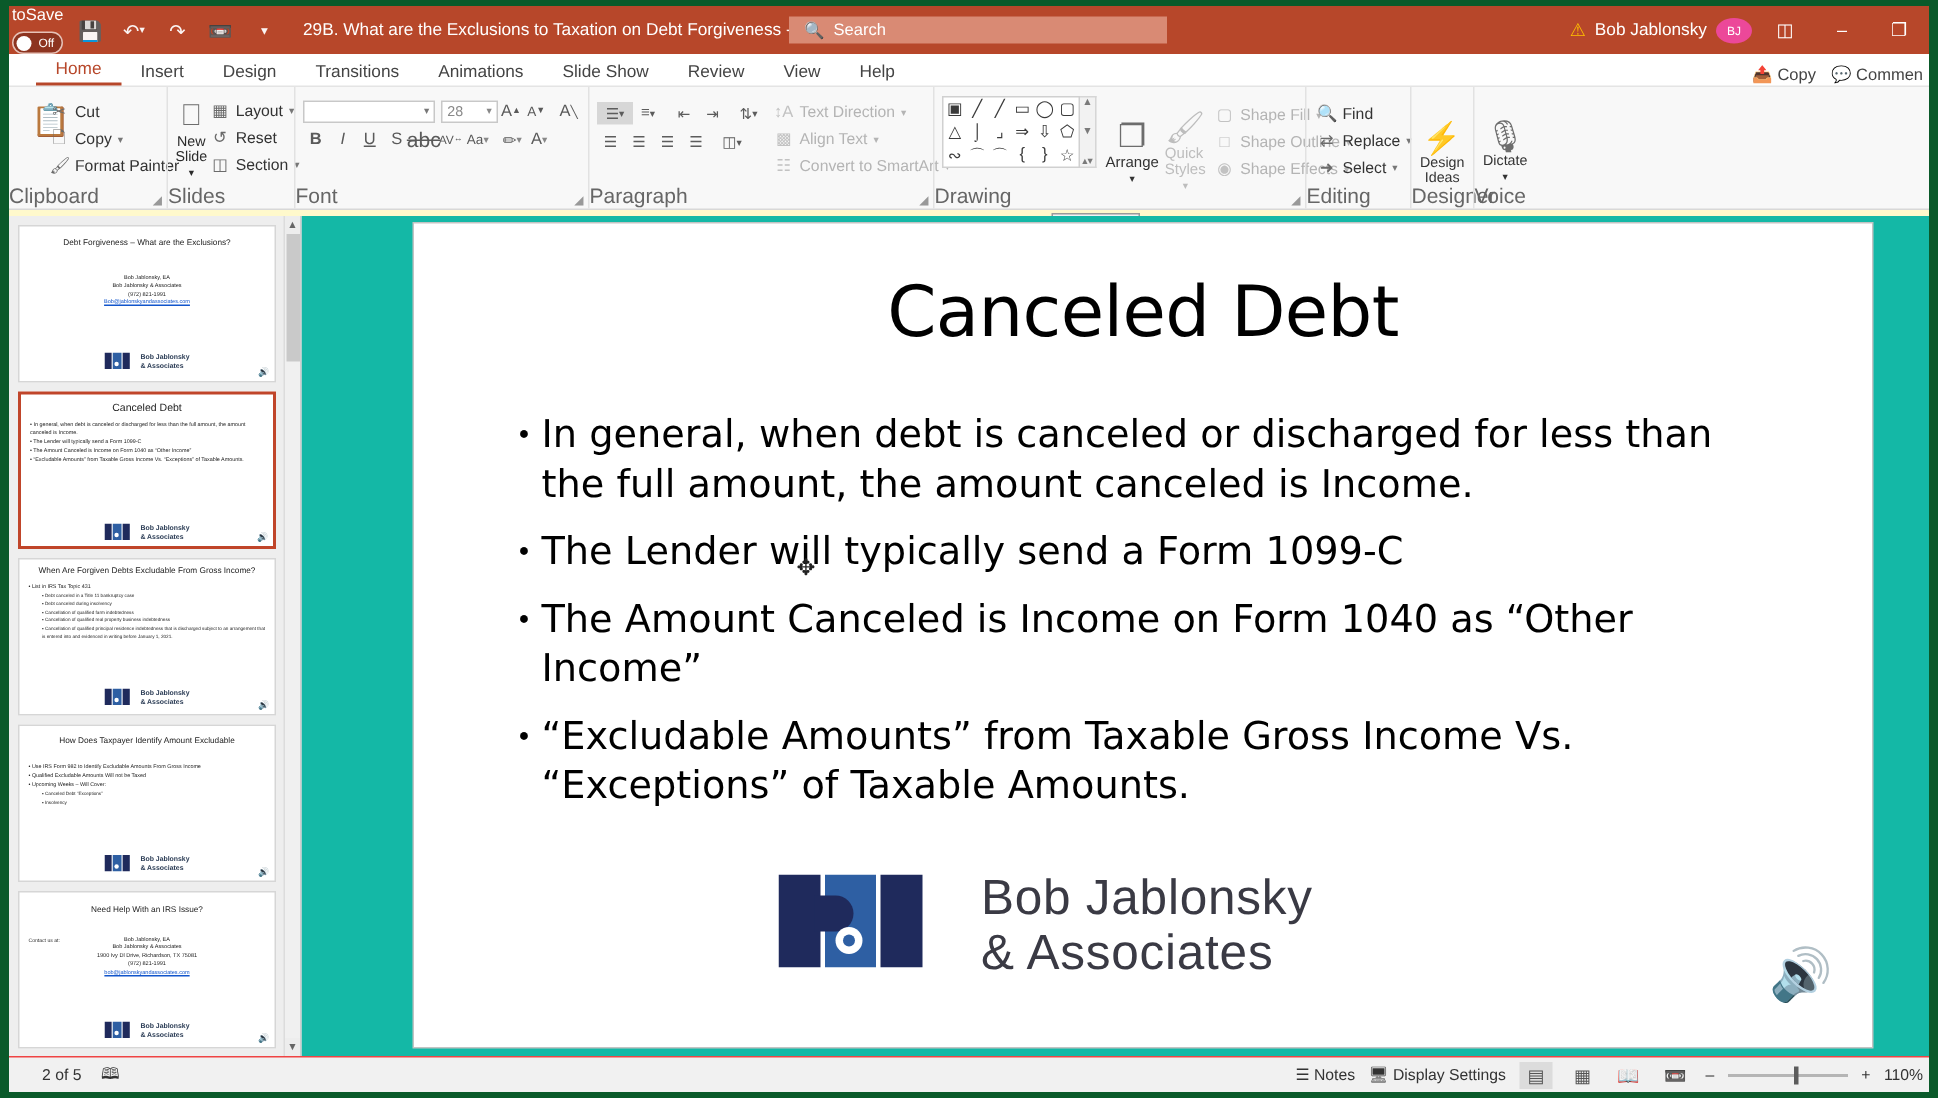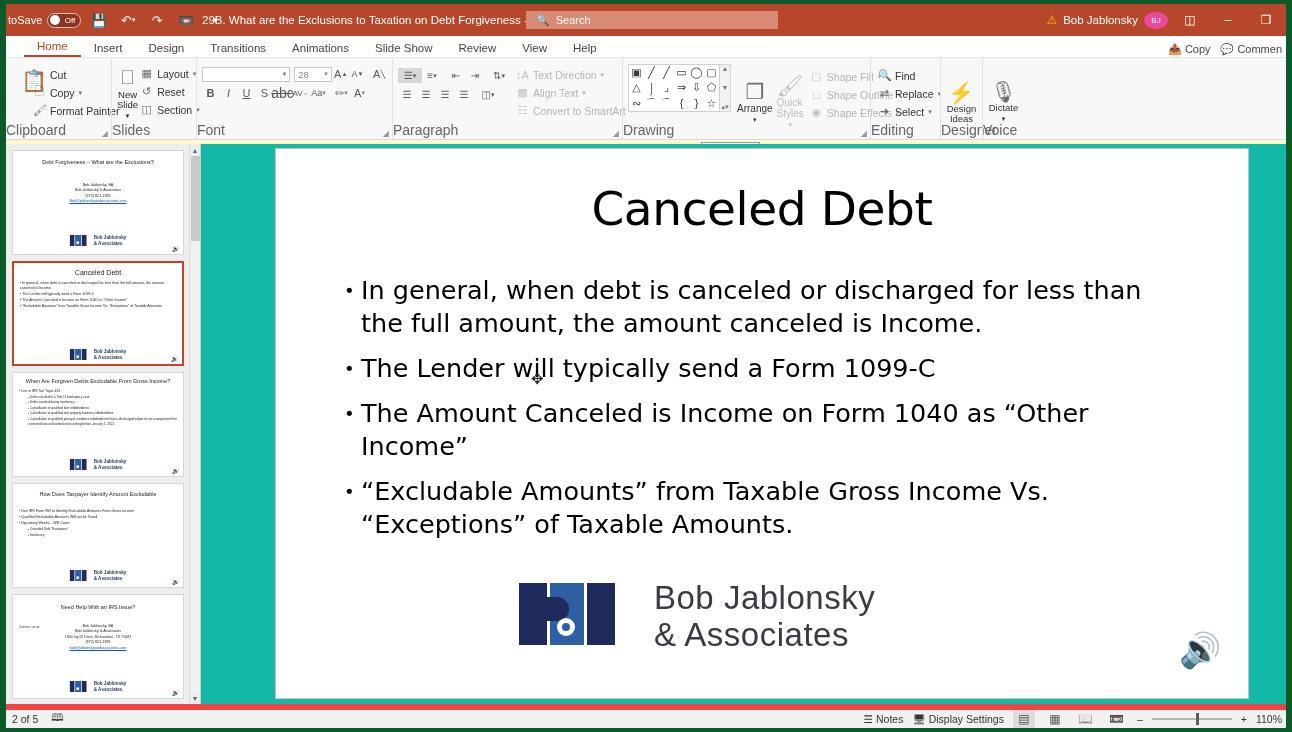--- a/index.html
+++ b/index.html
@@ -23,21 +23,21 @@
   .titlebar {
     position: relative;
     height: 32px;
     background: #b7472a;
     display: flex;
     align-items: center;
     color: #fff;
     font-size: 11.5px;
   }
   .tb-left { display: flex; align-items: center; padding-left: 2px; gap: 7px; }
-  .autosave-wrap { display:flex; align-items:center; gap:5px; font-size:11px; }
+  .autosave-wrap { display:flex; align-items:center; gap:5px; font-size:11px;flex-direction:column; }
   .toggle-pill {
     width: 34px; height: 15px; border-radius: 8px;
     background: #8d3420; border: 1px solid #e6c2b8;
     position: relative; display:flex; align-items:center;
   }
   .toggle-knob {
     width: 10px; height: 10px; border-radius: 50%;
     background: #ffffff; position:absolute; left: 2px;
   }
   .toggle-label { position:absolute; right:5px; font-size:8px; color:#fff; }
@@ -214,22 +214,22 @@
   }
   .slide-logo .logo-text-big { font-size:33px; line-height:37px; color:#3a3a44; font-family:"Liberation Sans", sans-serif; letter-spacing:.5px;}
   .slide-speaker { position:absolute; right:26px; bottom:28px; color:#b9b9b9; font-size:34px; }
   .cursor-move {
     position:absolute; left:330px; top:227px; font-size:15px; color:#222; line-height:15px;
   }
 
   
   .statusbar {
     position:absolute; left:0; right:0; bottom:0; height:24px;
-    background:#f1f1f1; border-top:6px solid #ef4444;
-    display:flex; align-items:center; font-size:10.5px; color:#333;
+    background:#f1f1f1; border-top:1px solid #ef4444;
+    display:flex; align-items:center; font-size:10.5px; color:#333;padding-left:16px;
   }
   .sb-left { display:flex; align-items:center; gap:13px; padding-left:6px; }
   .sb-right { position:absolute; right:4px; display:flex; align-items:center; gap:9px; }
   .viewbtn { width:22px;height:18px;display:flex;align-items:center;justify-content:center;font-size:12px;color:#555; }
   .viewbtn.active { background:#dcdcdc; }
   .zoomtrack { width:80px;height:2px;background:#b5b5b5;position:relative; }
   .zoomknob { position:absolute;left:44px;top:-5px;width:3px;height:12px;background:#5c5c5c; }
 </style>
 </head>
 <body>

